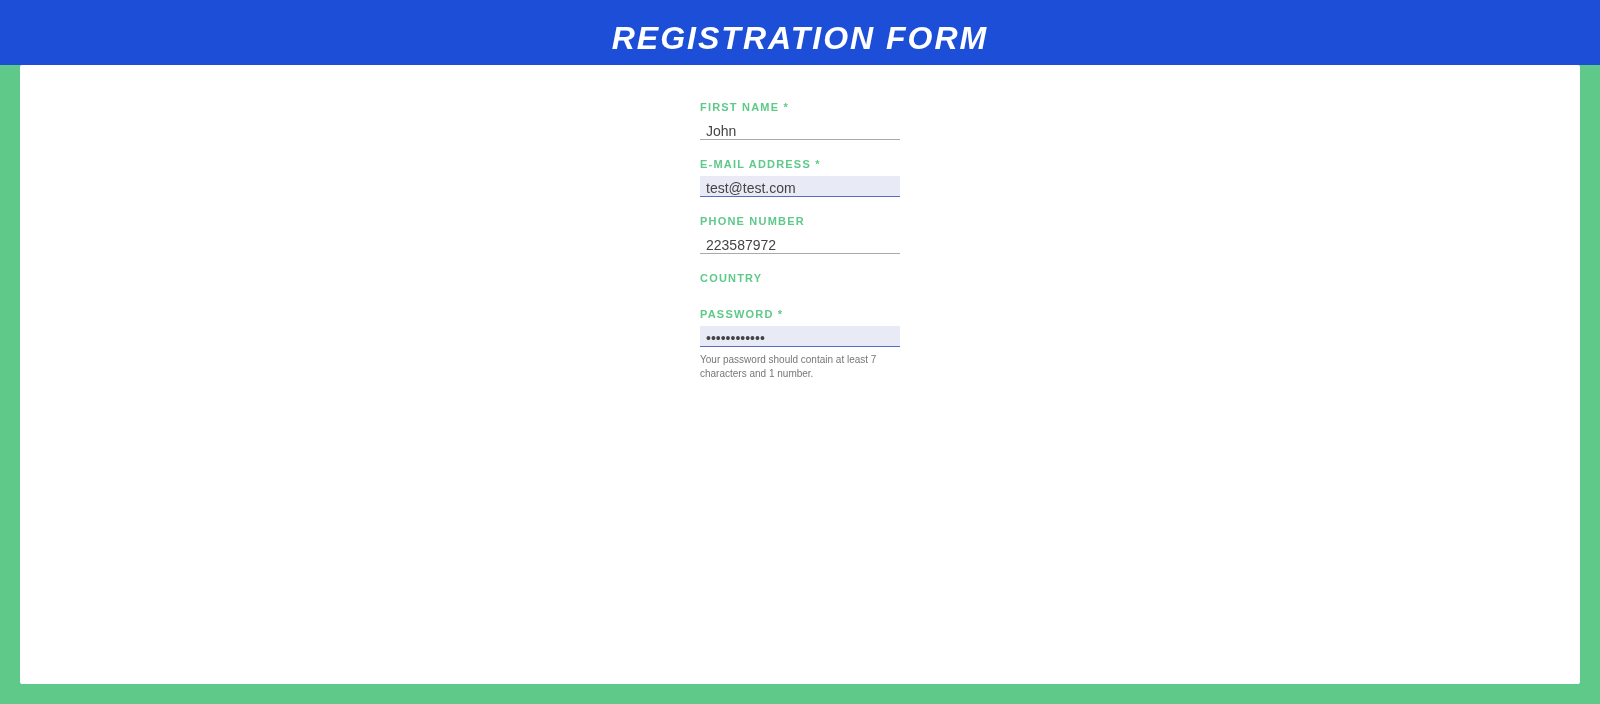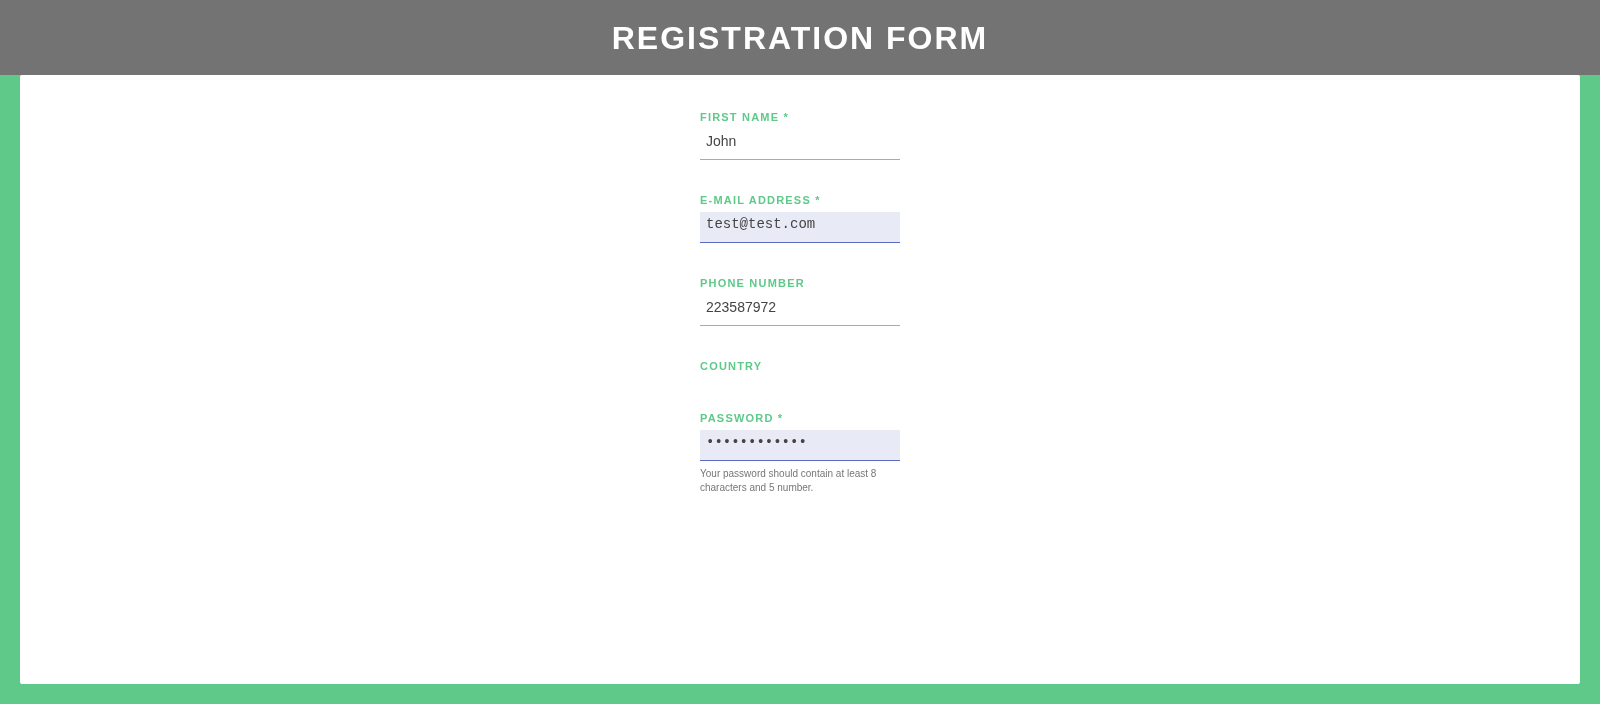--- a/index.html
+++ b/index.html
@@ -10,23 +10,24 @@
 
     body {
       background-color: #5ec989;
       font-family: 'Segoe UI', Arial, sans-serif;
       min-height: 100vh;
       display: flex;
       flex-direction: column;
     }
 
     .header {
-      background-color: #737373;
-      padding: 20px 0 18px 0;
+      background-color: #1d4ed8;
+      padding: 20px 0 8px 0;
       text-align: center;
+      font-style: italic;
     }
 
     .header-title {
       color: #fff;
       font-size: 32px;
       font-weight: 700;
       letter-spacing: 2px;
       text-transform: uppercase;
     }
 
@@ -37,21 +38,21 @@
       padding: 36px 0 50px 0;
       display: flex;
       justify-content: center;
       flex: 1;
     }
 
     .form-inner {
       width: 200px;
       display: flex;
       flex-direction: column;
-      gap: 16px;
+      gap: 0;
     }
 
     .field-group {
       display: flex;
       flex-direction: column;
       margin-bottom: 18px;
     }
 
     .field-label {
       color: #5ec989;
@@ -61,29 +62,28 @@
       text-transform: uppercase;
       margin-bottom: 6px;
     }
 
     .field-input {
       border: none;
       border-bottom: 1.5px solid #aaa;
       outline: none;
       font-size: 14px;
       color: #444;
-      padding: 4px 6px 10px 6px;
+      padding: 4px 6px 0 6px;
       background: transparent;
       width: 100%;
     }
 
     .field-input.highlighted {
       background-color: #e8eaf6;
       border-bottom: 1.5px solid #5c6bc0;
-      font-family: Liberation Mono, monospace;
     }
 
     .password-hint {
       font-size: 10px;
       color: #777;
       margin-top: 6px;
       line-height: 1.4;
     }
   </style>
 </head>
@@ -112,17 +112,17 @@
       <input class="field-input" type="tel" value="223587972" style="">
     </div>
 
     <div class="field-group">
       <label class="field-label">COUNTRY</label>
     </div>
 
     <div class="field-group">
       <label class="field-label">PASSWORD *</label>
       <input class="field-input highlighted" type="password" value="············" style="">
-      <span class="password-hint">Your password should contain at least 8 characters and 5 number.</span>
+      <span class="password-hint">Your password should contain at least 7 characters and 1 number.</span>
     </div>
 
   </div>
 </div>
 
 </body></html>

